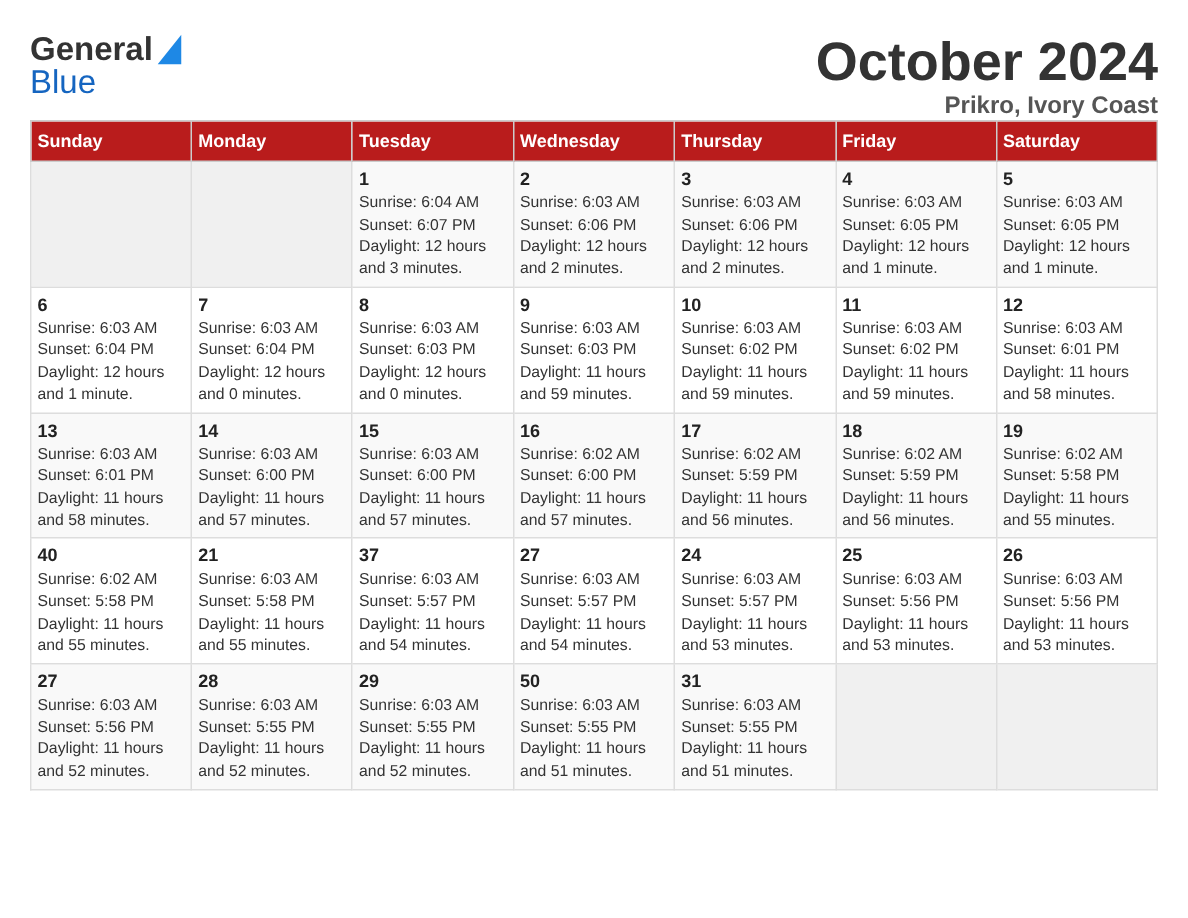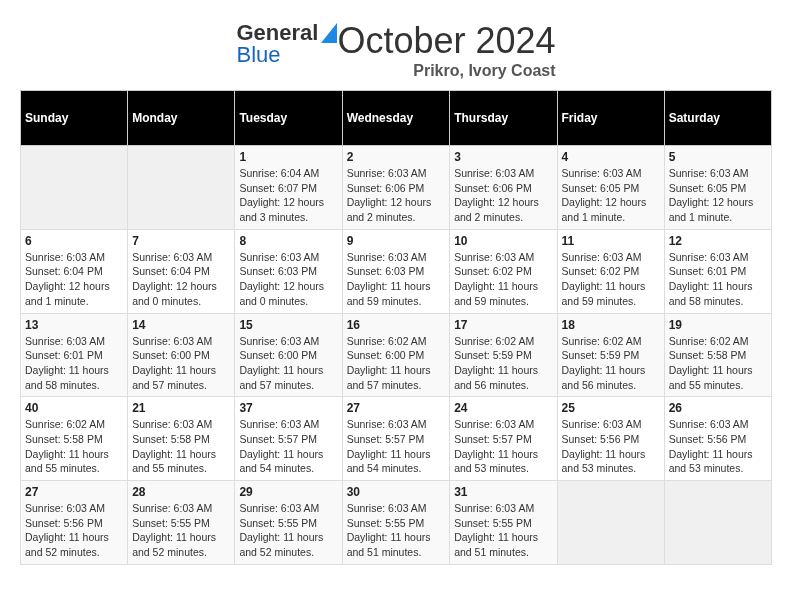--- a/index.html
+++ b/index.html
@@ -5,50 +5,49 @@
     * { box-sizing: border-box; margin: 0; padding: 0; }
     body {
       font-family: Arial, sans-serif;
       background: #fff;
       width: 792px;
       min-height: 612px;
       padding: 20px;
     }
     .header {
       display: flex;
-      justify-content: center;
+      justify-content: space-between;
       align-items: flex-start;
-      margin-bottom: 10px;
     }
     .logo {
       display: flex;
       align-items: center;
     }
     .title-block {
       text-align: right;
     }
     .title-block h1 {
       font-size: 36px;
-      font-weight: normal;
+      font-weight: bold;
       color: #333;
     }
     .title-block h2 {
       font-size: 16px;
       font-weight: bold;
       color: #555;
     }
     table {
       width: 100%;
       border-collapse: collapse;
       font-size: 11px;
     }
     thead tr th {
-      background: #000000;
+      background: #b91c1c;
       color: #fff;
-      padding: 20px 4px;
+      padding: 6px 4px;
       text-align: left;
       font-size: 12px;
       border: 1px solid #ccc;
     }
     tbody tr td {
       vertical-align: top;
       padding: 4px 4px;
       border: 1px solid #ddd;
       background: #fff;
       height: 80px;
@@ -287,21 +286,21 @@
 Sunset: 5:55 PM
 Daylight: 11 hours and 52 minutes.</div>
         </td>
         <td>
           <div class="day-num">29</div>
           <div class="day-info" style="white-space: pre-line;">Sunrise: 6:03 AM
 Sunset: 5:55 PM
 Daylight: 11 hours and 52 minutes.</div>
         </td>
         <td>
-          <div class="day-num">30</div>
+          <div class="day-num">50</div>
           <div class="day-info" style="white-space: pre-line;">Sunrise: 6:03 AM
 Sunset: 5:55 PM
 Daylight: 11 hours and 51 minutes.</div>
         </td>
         <td>
           <div class="day-num">31</div>
           <div class="day-info" style="white-space: pre-line;">Sunrise: 6:03 AM
 Sunset: 5:55 PM
 Daylight: 11 hours and 51 minutes.</div>
         </td>

